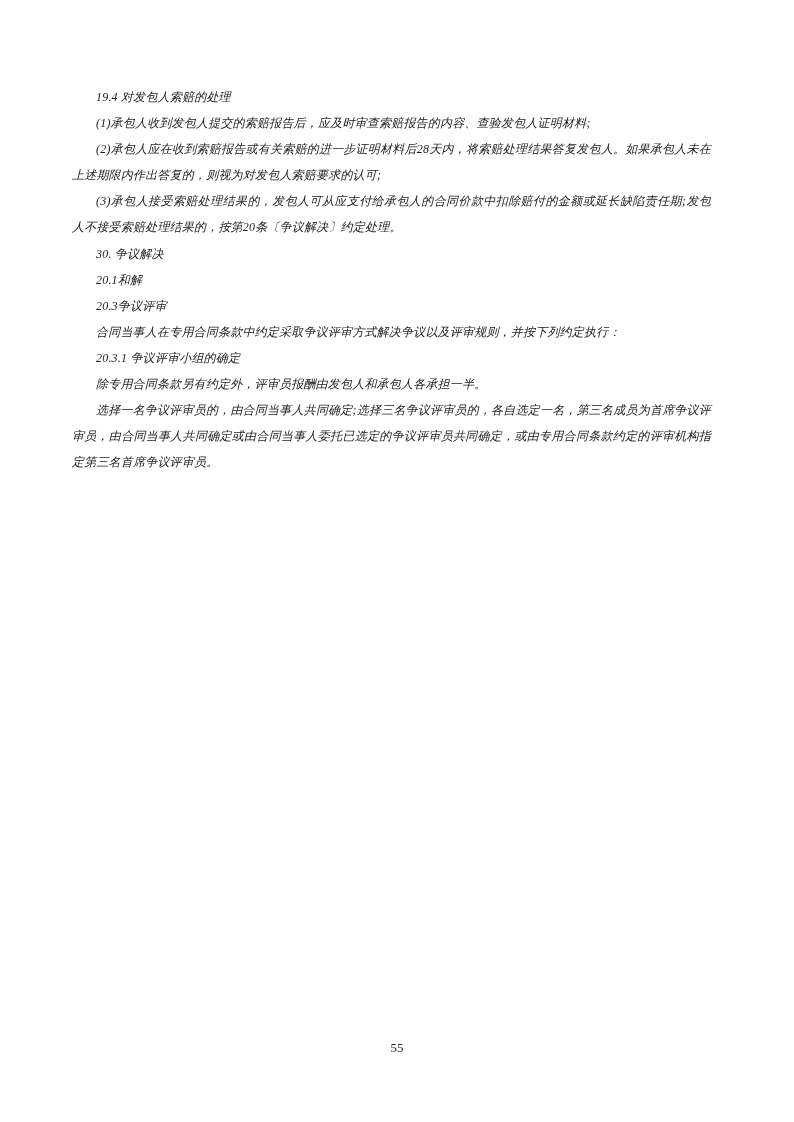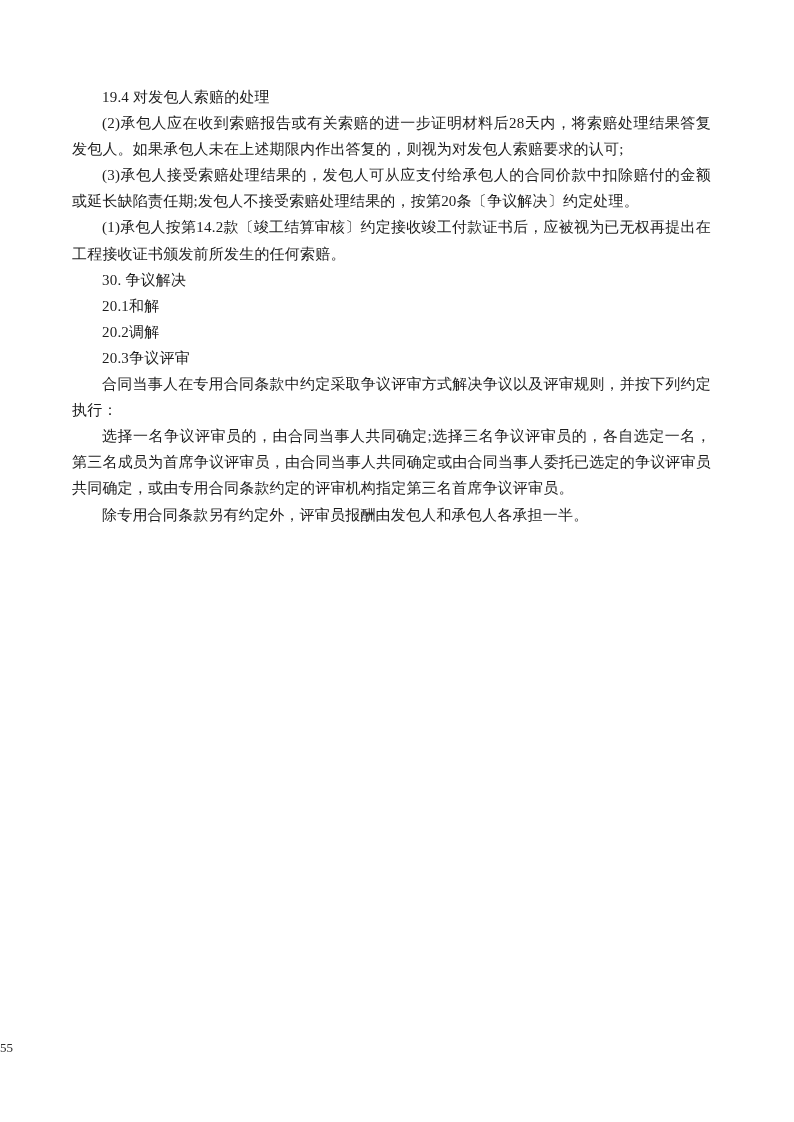--- a/index.html
+++ b/index.html
@@ -18,49 +18,51 @@
   }
   .content {
     position: absolute;
     left: 72px;
     top: 84px;
     width: 639px;
   }
   .para {
     margin: 0;
     padding: 0;
-    font-size: 15px;
+    font-size: 12px;
     line-height: 26.1px;
     text-indent: 2em;
     text-align: justify;
     text-justify: inter-ideograph;
     word-break: break-all;
     letter-spacing: 0.2px;
+    font-style: italic;
   }
   .footer {
     position: absolute;
     top: 1040px;
     left: 0;
     width: 100%;
+    text-align: center;
     font-size: 13px;
     line-height: 16px;
     color: #2a2a2a;
   }
 </style>
 </head>
 <body>
 
 <div class="page">
   <div class="content">
     <p class="para">19.4 对发包人索赔的处理</p>
+    <p class="para">(1)承包人收到发包人提交的索赔报告后，应及时审查索赔报告的内容、查验发包人证明材料;</p>
     <p class="para">(2)承包人应在收到索赔报告或有关索赔的进一步证明材料后28天内，将索赔处理结果答复发包人。如果承包人未在上述期限内作出答复的，则视为对发包人索赔要求的认可;</p>
     <p class="para">(3)承包人接受索赔处理结果的，发包人可从应支付给承包人的合同价款中扣除赔付的金额或延长缺陷责任期;发包人不接受索赔处理结果的，按第20条〔争议解决〕约定处理。</p>
-    <p class="para">(1)承包人按第14.2款〔竣工结算审核〕约定接收竣工付款证书后，应被视为已无权再提出在工程接收证书颁发前所发生的任何索赔。</p>
     <p class="para">30. 争议解决</p>
     <p class="para">20.1和解</p>
-    <p class="para">20.2调解</p>
     <p class="para">20.3争议评审</p>
     <p class="para">合同当事人在专用合同条款中约定采取争议评审方式解决争议以及评审规则，并按下列约定执行：</p>
+    <p class="para">20.3.1 争议评审小组的确定</p>
+    <p class="para">除专用合同条款另有约定外，评审员报酬由发包人和承包人各承担一半。</p>
     <p class="para">选择一名争议评审员的，由合同当事人共同确定;选择三名争议评审员的，各自选定一名，第三名成员为首席争议评审员，由合同当事人共同确定或由合同当事人委托已选定的争议评审员共同确定，或由专用合同条款约定的评审机构指定第三名首席争议评审员。</p>
-    <p class="para">除专用合同条款另有约定外，评审员报酬由发包人和承包人各承担一半。</p>
   </div>
   <div class="footer">55</div>
 </div>
 
 </body></html>

